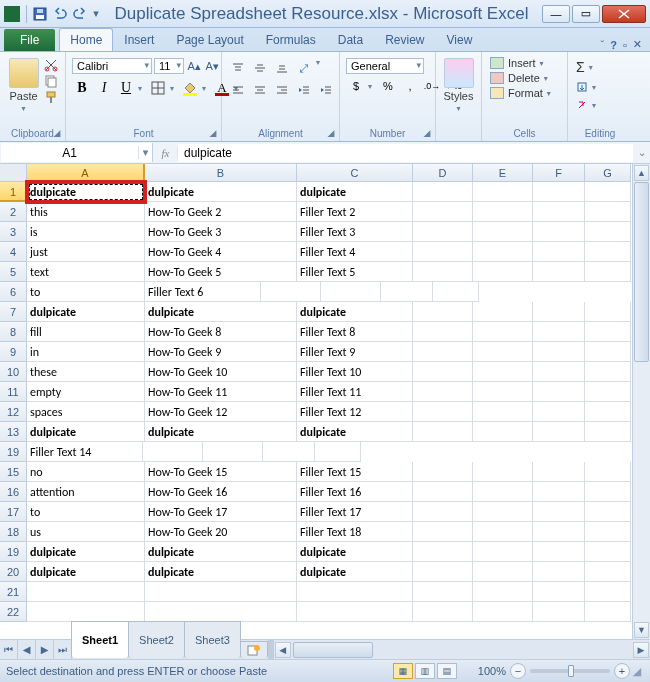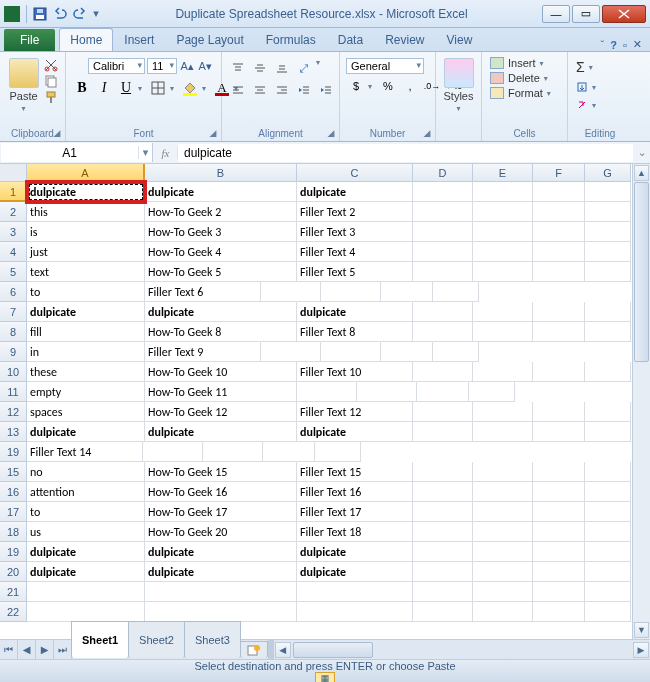--- a/index.html
+++ b/index.html
@@ -4,21 +4,21 @@
 <style>
 * { margin:0; padding:0; box-sizing:border-box; font-family:"Segoe UI",Tahoma,sans-serif; font-size:11px; user-select:none; }
 body { width:650px; height:682px; background:#fff; overflow:hidden; position:relative; }
 
 
 .titlebar { height:28px; background:linear-gradient(#e8f0fa,#d6e5f5); display:flex; align-items:center; padding:0 4px; border-bottom:1px solid #9fb8d8; }
 .titlebar .sysicon { width:16px; height:16px; background:#1e6b3a; margin-right:2px; }
 .titlebar .sep { width:1px; height:18px; background:#9fb8d8; margin:0 4px; }
 .qat { display:flex; gap:2px; }
 .qat .qb { width:18px; height:18px; display:flex; align-items:center; justify-content:center; cursor:pointer; border-radius:2px; }
-.title-text { flex:1; text-align:center; color:#3a6090; font-size:12px; }
+.title-text { flex:1; text-align:center; color:#3a6090; font-size:17px; }
 .win-btns { display:flex; gap:2px; }
 .win-btn { width:28px; height:18px; display:flex; align-items:center; justify-content:center; border:1px solid #8ea8c8; border-radius:2px; cursor:pointer; background:linear-gradient(#f5f9fd,#d8e7f5); }
 .win-btn.close { width:44px; background:linear-gradient(#e07060,#c33b1f); color:#fff; border-color:#8a3020; }
 
 
 .ribbon-tabs { height:24px; display:flex; align-items:flex-end; background:linear-gradient(#d6e5f5,#cfe0f1); padding-left:4px; border-bottom:1px solid #9fb8d8; }
 .file-tab { background:linear-gradient(#3e8f4e,#1e6b3a); color:#fff; padding:4px 16px; font-size:12px; border-radius:2px 2px 0 0; margin-right:4px; cursor:pointer; }
 .rtab { padding:4px 10px; font-size:12px; color:#3a6090; cursor:pointer; border:1px solid transparent; border-bottom:none; }
 .rtab.active { background:#f4f8fc; border-color:#9fb8d8; border-radius:3px 3px 0 0; color:#3a6090; }
 .ribbon-tabs .spacer { flex:1; }
@@ -115,21 +115,21 @@
 .st { padding:12px 10px; background:#e3eaf2; border:1px solid #aebdd0; border-bottom:none; margin-left:-1px; cursor:pointer; font-size:11px; color:#3b5b80; border-radius:0 0 3px 3px; transform:translateY(-1px); }
 .st.active { background:#fff; font-weight:bold; color:#000; z-index:2; }
 .st.add { padding:2px 6px; }
 .hscroll { flex:1; display:flex; align-items:center; }
 .hscroll .hsbtn { width:16px; height:16px; display:flex; align-items:center; justify-content:center; background:linear-gradient(#f4f8fc,#dce7f2); border:1px solid #bccada; margin:1px; cursor:pointer; font-size:9px; color:#4b6a90; }
 .hscroll .htrack { flex:1; position:relative; height:16px; margin:0 1px; }
 .hscroll .hthumb { position:absolute; left:0; top:0; bottom:0; width:80px; background:linear-gradient(#e8eef6,#cddcec); border:1px solid #aabdd2; border-radius:2px; cursor:pointer; }
 .splitter { width:6px; background:#c0cddc; cursor:col-resize; }
 
 
-.status { height:22px; background:linear-gradient(#e4ecf5,#cfdceb); display:flex; align-items:center; padding:0 6px; color:#3b5b80; font-size:11px;flex-direction:column; }
+.status { height:22px; background:linear-gradient(#e4ecf5,#cfdceb); display:flex; align-items:center; padding:0 6px; color:#3b5b80; font-size:11px; }
 .status .msg { flex:1; }
 .status .view-btn { width:20px; height:16px; border:1px solid #aabdd2; background:#f2f6fa; margin:0 1px; cursor:pointer; display:flex; align-items:center; justify-content:center; font-size:9px; }
 .status .view-btn.active { background:#fde9a8; border-color:#d8a030; }
 .zoom { display:flex; align-items:center; gap:4px; margin-left:6px; }
 .zoom .zb { width:16px; height:16px; border:1px solid #aabdd2; border-radius:8px; background:#f2f6fa; display:flex; align-items:center; justify-content:center; cursor:pointer; }
 .zoom .zslider { width:80px; height:4px; background:#bccada; position:relative; border-radius:2px; }
 .zoom .zslider .zh { position:absolute; left:38px; top:-4px; width:6px; height:12px; background:#f2f6fa; border:1px solid #88a0bc; border-radius:1px; cursor:pointer; }
 .zoom .zlbl { width:42px; text-align:right; }
 .resize-grip { width:14px; text-align:center; color:#8aa0ba; }
 
@@ -218,21 +218,21 @@
           </div>
       </div>
     </div>
     <div class="group-label">Clipboard</div>
     <div class="launcher">◢</div>
   </div>
 
   <div class="group" style="width:156px;">
     <div class="group-body" style="flex-direction:column;padding-top:4px;">
       <div class="font-top">
-        <div class="combo" style="width:57px;margin-left:16px;">Calibri</div>
+        <div class="combo" style="width:80px;">Calibri</div>
         <div class="combo" style="width:30px;">11</div>
         <div class="grow">A▴</div>
         <div class="grow">A▾</div>
       </div>
       <div class="font-bot">
         <div class="rb b">B</div>
         <div class="rb i">I</div>
         <div class="rb u">U</div>
           <span class="dd">▾</span>
         <div class="rb">
@@ -508,40 +508,42 @@
           <div class="cell cB">How-To Geek  8</div>
           <div class="cell cC">Filler Text 8</div>
           <div class="cell cD"></div>
           <div class="cell cE"></div>
           <div class="cell cF"></div>
           <div class="cell cG"></div>
         </div>
         <div class="row">
           <div class="rh">9</div>
           <div class="cell cA">in</div>
+          <div class="cell cB">How-To Geek  9</div>
           <div class="cell cC">Filler Text 9</div>
           <div class="cell cD"></div>
           <div class="cell cE"></div>
           <div class="cell cF"></div>
           <div class="cell cG"></div>
         </div>
         <div class="row">
           <div class="rh">10</div>
           <div class="cell cA">these</div>
           <div class="cell cB">How-To Geek  10</div>
           <div class="cell cC">Filler Text 10</div>
           <div class="cell cD"></div>
           <div class="cell cE"></div>
           <div class="cell cF"></div>
           <div class="cell cG"></div>
         </div>
         <div class="row">
           <div class="rh">11</div>
           <div class="cell cA">empty</div>
           <div class="cell cB">How-To Geek  11</div>
+          <div class="cell cC">Filler Text 11</div>
           <div class="cell cD"></div>
           <div class="cell cE"></div>
           <div class="cell cF"></div>
           <div class="cell cG"></div>
         </div>
         <div class="row">
           <div class="rh">12</div>
           <div class="cell cA">spaces</div>
           <div class="cell cB">How-To Geek  12</div>
           <div class="cell cC">Filler Text 12</div>

